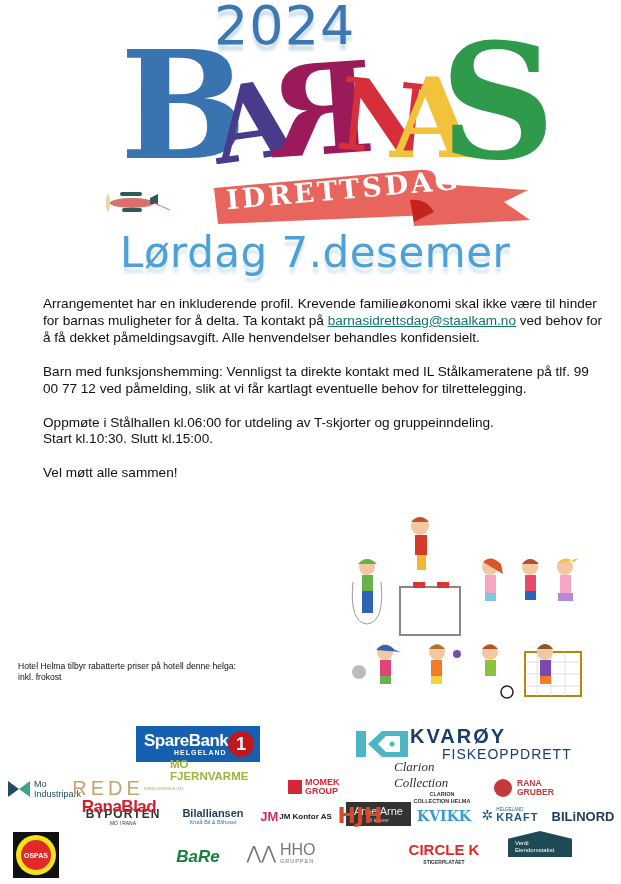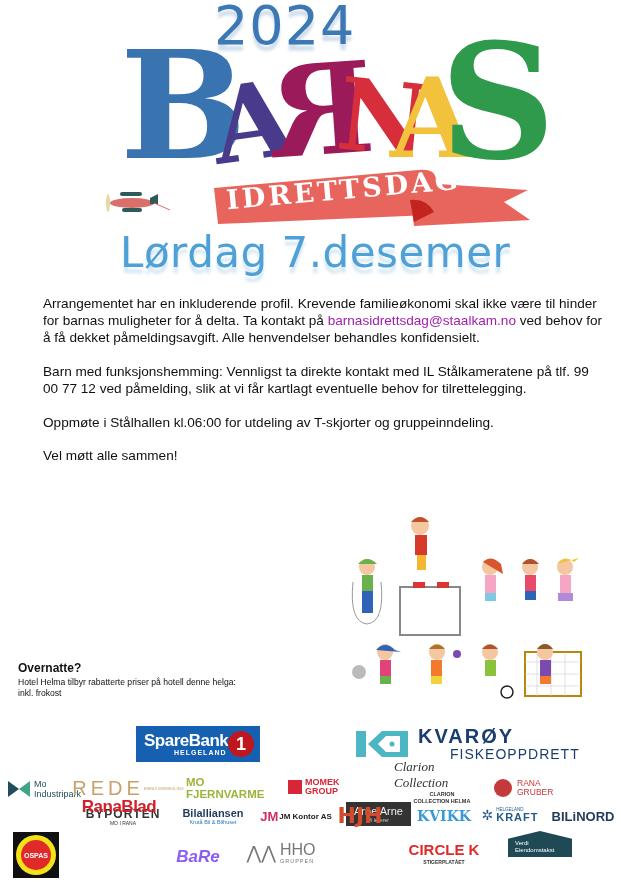--- a/index.html
+++ b/index.html
@@ -9,36 +9,36 @@
   .year{left:214px;top:-6px;font-size:54px;color:#3c78b4;letter-spacing:1px;font-family:"DejaVu Sans",sans-serif;text-shadow:0 6px 3px rgba(60,120,180,0.25);}
   .barnas{left:120px;top:30px;width:420px;height:150px;}
   .big-letter{position:absolute;font-family:"DejaVu Serif",serif;font-weight:bold;line-height:1;}
   .banner{left:208px;top:160px;width:330px;height:72px;}
   .banner-text{position:absolute;left:18px;top:14px;font-family:"DejaVu Serif",serif;font-weight:bold;font-size:27px;color:#fff;letter-spacing:3px;transform:rotate(-5deg);}
   .plane{left:100px;top:188px;width:70px;height:30px;}
   .date{left:120px;top:228px;font-size:42px;color:#4fa0d6;font-family:"DejaVu Sans",sans-serif;letter-spacing:0.5px;text-shadow:0 6px 3px rgba(79,160,214,0.25);}
   
   .body-text{left:43px;top:296px;width:560px;font-size:13.6px;line-height:16.9px;}
   .body-text p{margin:0 0 17px 0;}
-  .email{color:#a21caf;}
+  .email{color:#0f766e;text-decoration:underline;}
   
   .kids{left:345px;top:512px;width:250px;height:195px;}
   
   .overnight{left:18px;top:661px;width:320px;}
   .ov-title{font-size:12px;font-weight:bold;margin-bottom:2px;}
   .ov-line{font-size:8.6px;line-height:11px;}
   
   .logo{position:absolute;display:flex;align-items:center;justify-content:center;box-sizing:border-box;}
   .sb{left:136px;top:726px;width:124px;height:36px;background:#1560b0;color:#fff;flex-direction:column;align-items:flex-start;padding-left:8px;}
   .sb .n{font-size:17px;font-weight:bold;line-height:17px;letter-spacing:-0.5px;}
   .sb .h{font-size:7px;font-weight:bold;letter-spacing:1px;margin-left:30px;}
   .sb .one{position:absolute;right:6px;top:5px;width:26px;height:26px;border-radius:50%;background:#c0161e;color:#fff;font-weight:bold;font-size:18px;display:flex;align-items:center;justify-content:center;}
   .kv{left:356px;top:726px;width:180px;height:36px;justify-content:flex-start;}
   .kv .mark{width:52px;height:30px;position:relative;}
-  .kv .txt{margin-left:10px;display:flex;flex-direction:column;}
+  .kv .txt{margin-left:2px;display:flex;flex-direction:column;}
   .kv .t1{font-size:20px;font-weight:bold;color:#1a3e6e;letter-spacing:2px;line-height:20px;}
   .kv .t2{font-size:14px;color:#1a3e6e;letter-spacing:1px;padding-left:32px;}
 </style>
 </head>
 <body>
 
 <div class="abs year">2024</div>
 
 <div class="abs barnas">
   <span class="big-letter" style="left:0;top:0;font-size:150px;color:#3a74b0;">B</span>
@@ -67,21 +67,21 @@
     <path d="M202 40 Q218 38 226 52 L206 62 Z" fill="#c3241f"></path>
   </svg>
   <span class="banner-text">IDRETTSDAG</span>
 </div>
 
 <div class="abs date">Lørdag 7.desemer</div>
 
 <div class="abs body-text">
   <p><span>Arrangementet har en inkluderende profil. Krevende familieøkonomi skal ikke være til hinder for barnas muligheter for å delta. Ta kontakt på </span><a class="email">barnasidrettsdag@staalkam.no</a><span> ved behov for å få dekket påmeldingsavgift. Alle henvendelser behandles konfidensielt.</span></p>
   <p>Barn med funksjonshemming: Vennligst ta direkte kontakt med IL Stålkameratene på tlf. 99 00 77 12 ved påmelding, slik at vi får kartlagt eventuelle behov for tilrettelegging.</p>
-  <p><span>Oppmøte i Stålhallen kl.06:00 for utdeling av T-skjorter og gruppeinndeling.</span><br></p>
+  <p><span>Oppmøte i Stålhallen kl.06:00 for utdeling av T-skjorter og gruppeinndeling.</span><br><span>Start kl.10:30. Slutt kl.15:00.</span></p>
   <p>Vel møtt alle sammen!</p>
 </div>
 
 <div class="abs kids">
   <svg width="250" height="195" viewBox="0 0 250 195">
 
     <rect x="55" y="75" width="60" height="48" fill="#fff" stroke="#888" stroke-width="2"></rect>
     <rect x="68" y="70" width="12" height="6" fill="#d33"></rect>
       <rect x="92" y="70" width="12" height="6" fill="#d33"></rect>
 
@@ -128,21 +128,20 @@
     <rect x="180" y="140" width="56" height="44" fill="none" stroke="#b8860b" stroke-width="2"></rect>
     <path d="M180 150 L236 150 M180 162 L236 162 M180 174 L236 174 M192 140 L192 184 M206 140 L206 184 M220 140 L220 184" stroke="#ccc" stroke-width="0.6"></path>
     <circle cx="200" cy="140" r="8" fill="#f4c7a1"></circle>
       <path d="M192 137 Q200 127 208 137" fill="#8a5a2b"></path>
     <rect x="195" y="148" width="11" height="16" fill="#7a4ab0"></rect>
       <rect x="195" y="164" width="11" height="8" fill="#f27a2a"></rect>
   </svg>
 </div>
 
 <div class="abs overnight">
-  <div class="ov-title">Overnatte?</div>
   <div class="ov-line">Hotel Helma tilbyr rabatterte priser på hotell denne helga:</div>
   <div class="ov-line">inkl. frokost</div>
 </div>
 
 <div class="logo sb">
   <span class="n">SpareBank</span>
   <span class="h">HELGELAND</span>
   <span class="one">1</span>
 </div>
 
@@ -165,34 +164,34 @@
   <svg width="22" height="16" viewBox="0 0 22 16">
       <polygon points="0,0 11,8 0,16" fill="#1f4e5a"></polygon>
       <polygon points="11,8 22,0 22,16" fill="#3fa38a"></polygon>
     </svg>
   <span style="font-size:9px;color:#1f4e5a;margin-left:4px;line-height:10px;width:50px;">Mo Industripark</span>
 </div>
 <div class="logo" style="left:93px;top:774px;width:70px;height:28px;flex-direction:row;">
   <span style="font-size:20px;color:#c8a26a;letter-spacing:4px;line-height:20px;">REDE</span>
   <span style="font-size:4px;color:#c8a26a;">EIENDOMSMEGLING</span>
 </div>
-<div class="logo" style="left:170px;top:778px;width:96px;height:20px;margin-left:16px;">
+<div class="logo" style="left:170px;top:760px;width:96px;height:20px;">
   <span style="font-size:11.5px;color:#9ab53a;font-weight:bold;">MO FJERNVARME</span>
 </div>
 <div class="logo" style="left:288px;top:776px;width:60px;height:22px;justify-content:flex-start;">
   <span style="width:14px;height:14px;background:#d72638;display:inline-block;"></span>
   <span style="font-size:9px;color:#d72638;font-weight:bold;margin-left:3px;line-height:9px;width:40px;">MOMEK GROUP</span>
 </div>
 <div class="logo" style="left:394px;top:762px;width:96px;height:40px;flex-direction:column;">
   <span style="font-size:13px;font-style:italic;font-family:'Liberation Serif',serif;color:#333;">Clarion Collection</span>
   <span style="font-size:5.5px;font-weight:bold;color:#333;text-align:center;width:60px;line-height:7px;">CLARION COLLECTION HELMA</span>
 </div>
 <div class="logo" style="left:494px;top:776px;width:70px;height:24px;justify-content:flex-start;">
   <span style="width:18px;height:18px;border-radius:50%;background:#c43a3a;display:inline-block;"></span>
-  <span style="font-size:8.5px;color:#c43a3a;font-weight:normal;margin-left:5px;line-height:9px;width:40px;">RANA GRUBER</span>
+  <span style="font-size:8.5px;color:#c43a3a;font-weight:bold;margin-left:5px;line-height:9px;width:40px;">RANA GRUBER</span>
 </div>
 
 <div class="logo" style="left:88px;top:806px;width:70px;height:22px;flex-direction:column;">
   <span style="font-size:12px;color:#333;font-weight:bold;letter-spacing:1px;line-height:12px;">BYPORTEN</span>
   <span style="font-size:5px;color:#333;">MO I RANA</span>
 </div>
 <div class="logo" style="left:180px;top:803px;width:66px;height:26px;flex-direction:column;">
   <span style="font-size:11px;color:#1f3a5a;font-weight:bold;line-height:12px;">Bilalliansen</span>
   <span style="font-size:5.5px;color:#2a7bb5;">Krutå Bil &amp; Bilhuset</span>
 </div>
@@ -222,21 +221,21 @@
   <span style="width:40px;height:40px;border-radius:50%;background:#f5e21a;display:flex;align-items:center;justify-content:center;">
     <span style="width:30px;height:30px;border-radius:50%;background:#e02a2a;display:flex;align-items:center;justify-content:center;">
       <span style="font-size:7px;color:#fff;font-weight:bold;">OSPAS</span>
     </span>
   </span>
 </div>
 <div class="logo" style="left:74px;top:795px;width:90px;height:24px;">
   <span style="font-size:17px;color:#d4202a;font-weight:bold;letter-spacing:-0.5px;">RanaBlad</span>
 </div>
 <div class="logo" style="left:170px;top:845px;width:56px;height:24px;">
-  <span style="font-size:17px;color:#8b5cf6;font-weight:bold;font-style:italic;">BaRe</span>
+  <span style="font-size:17px;color:#15803d;font-weight:bold;font-style:italic;">BaRe</span>
 </div>
 <div class="logo" style="left:236px;top:840px;width:90px;height:26px;">
   <span style="font-size:18px;color:#777;margin-right:4px;">⋀⋀</span>
   <span style="display:flex;flex-direction:column;">
     <span style="font-size:16px;color:#777;line-height:16px;">HHO</span>
     <span style="font-size:5.5px;color:#777;letter-spacing:1px;">GRUPPEN</span>
   </span>
 </div>
 <div class="logo" style="left:336px;top:802px;width:48px;height:26px;">
   <span style="font-size:22px;color:#d44a2a;font-weight:bold;font-family:'DejaVu Sans',sans-serif;">HJH</span>

